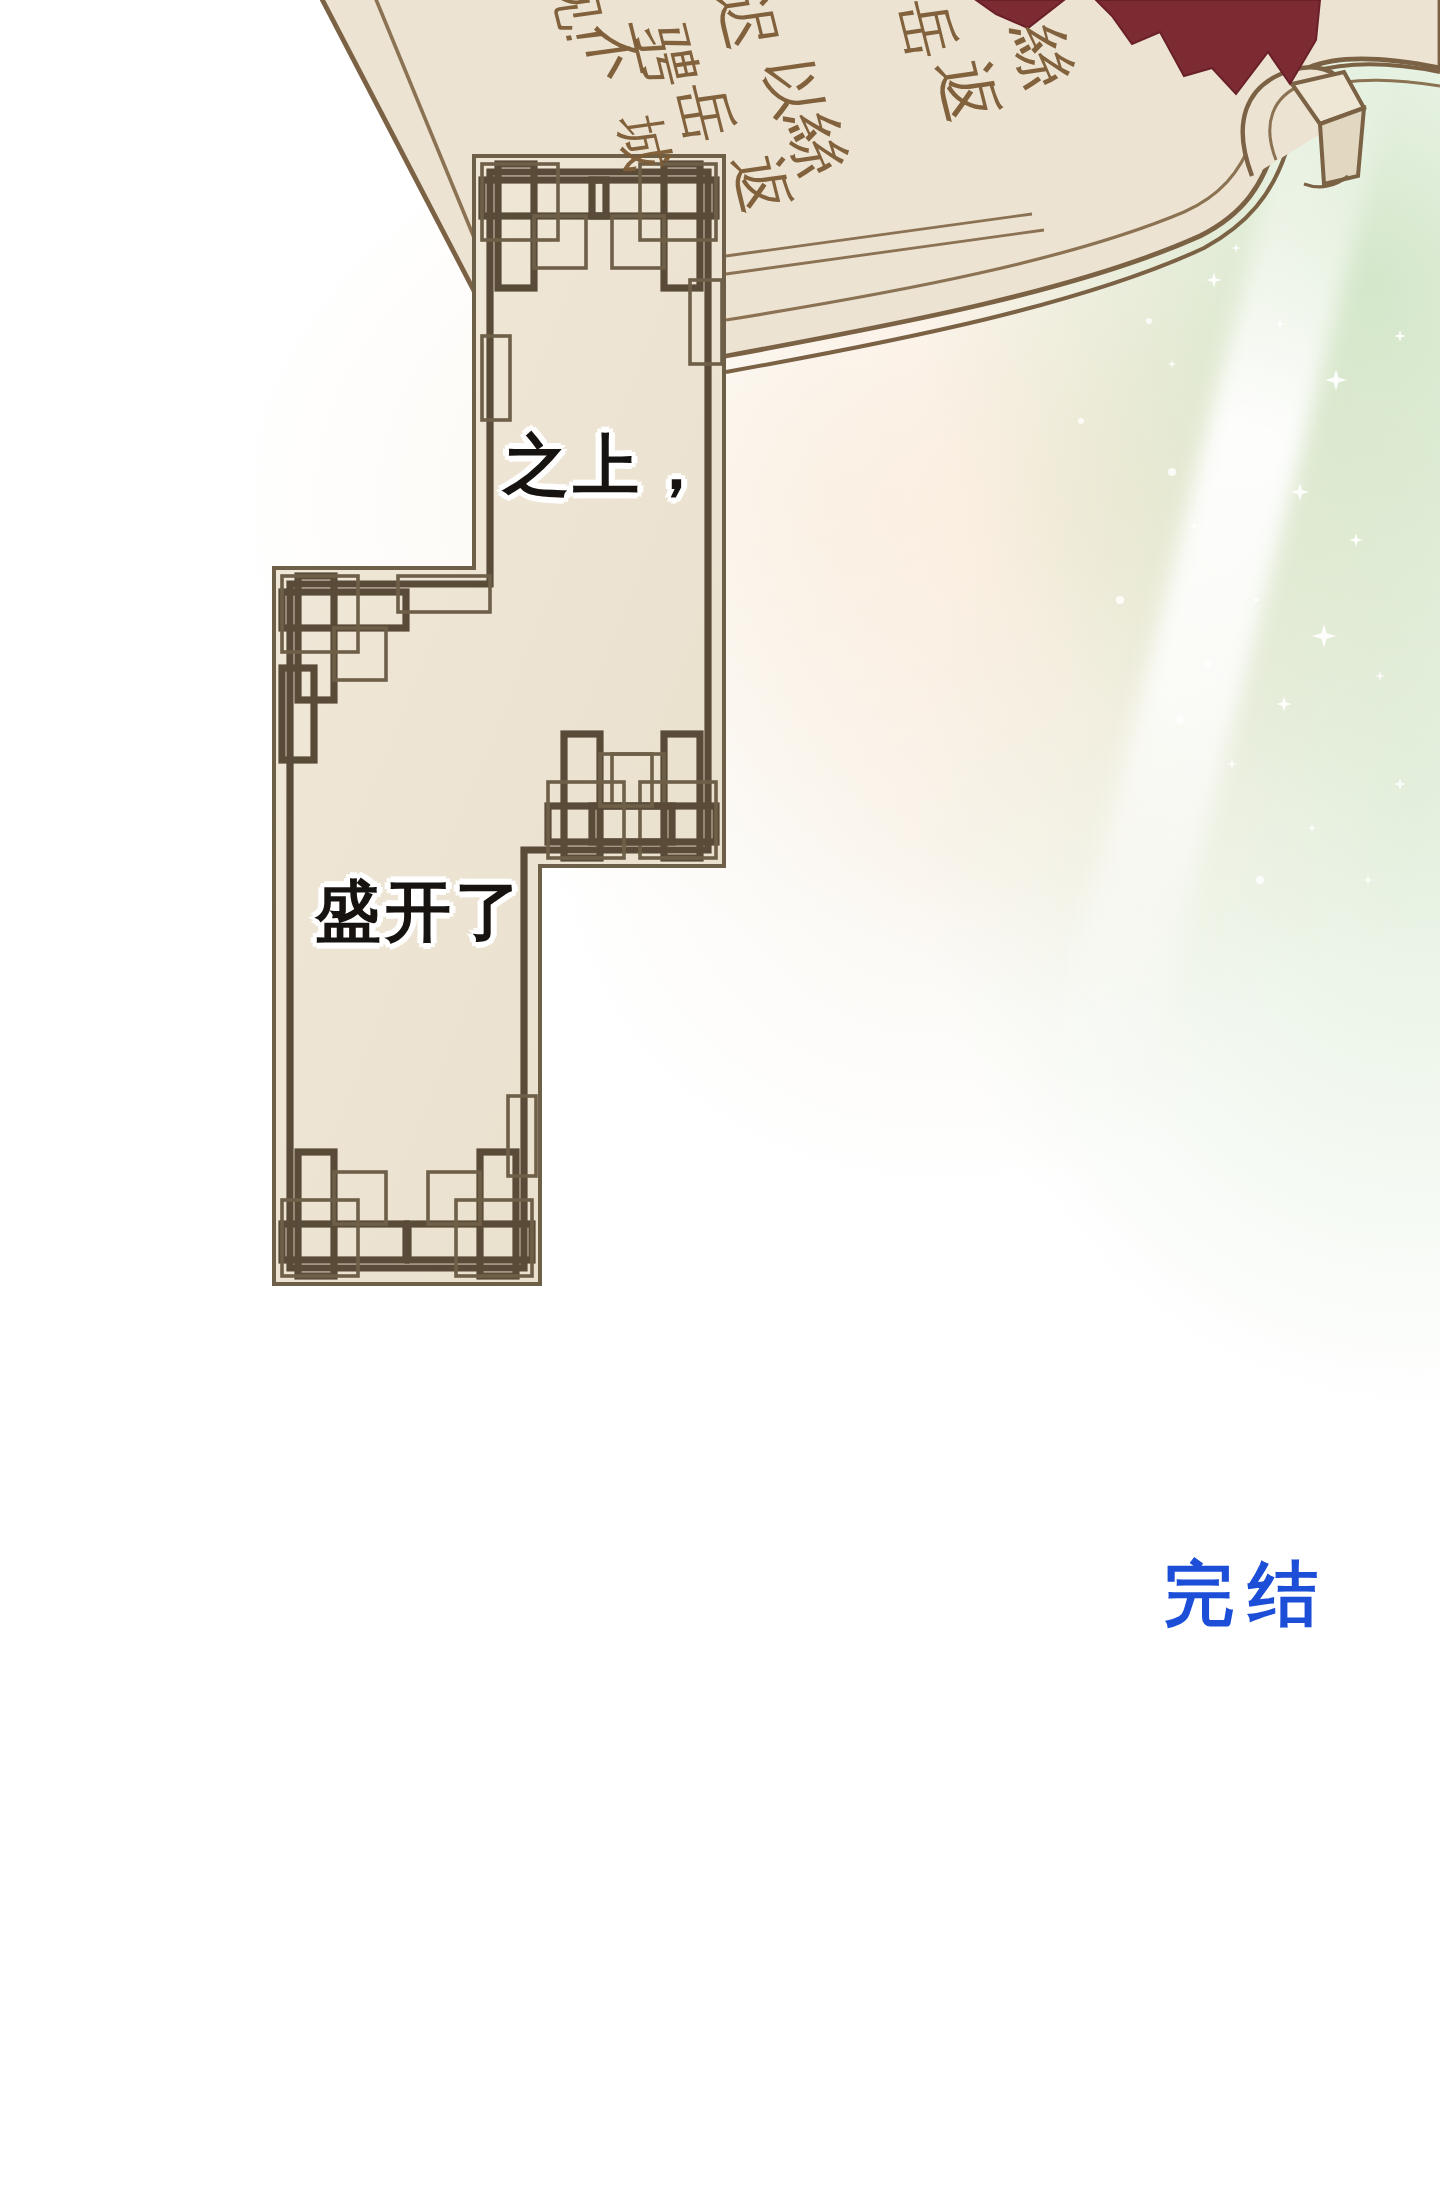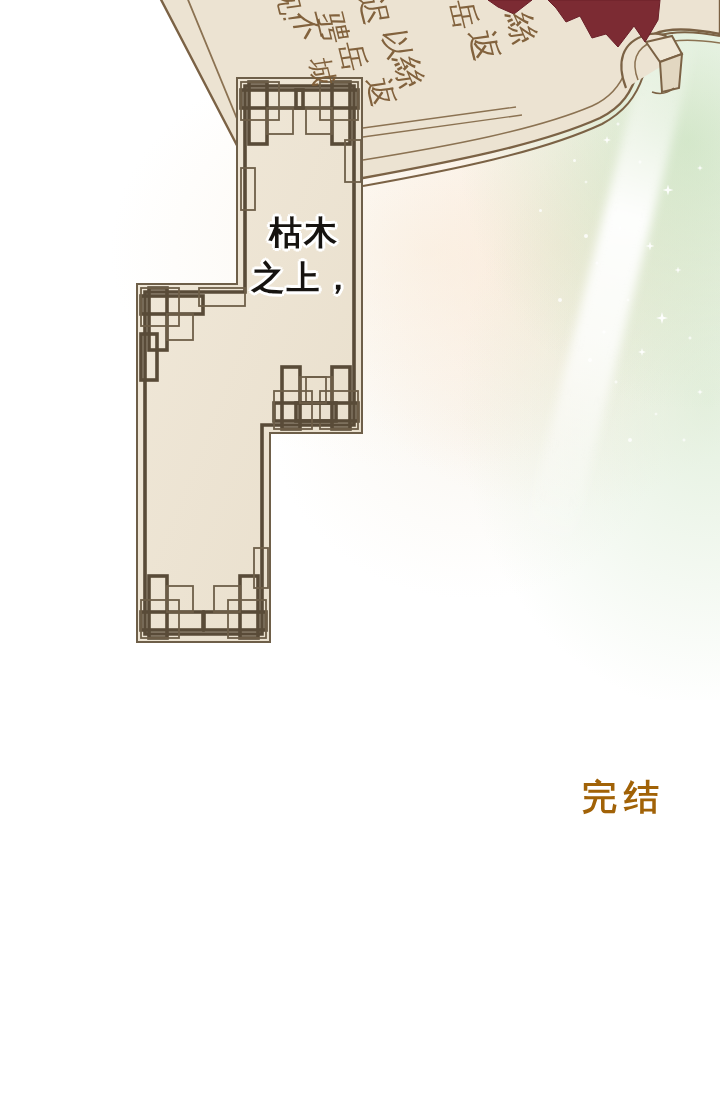--- a/index.html
+++ b/index.html
@@ -54,21 +54,21 @@
     position:absolute; text-align:center; font-weight:700; color:#161310;
     font-size:33px; line-height:45px; letter-spacing:2px;
     text-shadow:-3px 0 0 #fff, 3px 0 0 #fff, 0 -3px 0 #fff, 0 3px 0 #fff,
                 -2px -2px 0 #fff, 2px -2px 0 #fff, -2px 2px 0 #fff, 2px 2px 0 #fff;
   }
   .speech-top{ left:248px; top:210px; width:112px; }
   .speech-bottom{ left:152px; top:433px; width:116px; }
   
   .ending{
     position:absolute; left:576px; top:774px; width:96px;
-    font-size:35px; font-weight:700; letter-spacing:7px; color:#a16207;
+    font-size:35px; font-weight:700; letter-spacing:7px; color:#1d4ed8;
     text-align:center; white-space:nowrap;
     text-shadow:-2px 0 0 #fff, 2px 0 0 #fff, 0 -2px 0 #fff, 0 2px 0 #fff;
   }
 </style>
 </head>
 <body>
 
 <div class="page">
 
   <div class="bg-wash"></div>
@@ -176,21 +176,21 @@
     <span class="g5">岳</span>
     <span class="g6">城</span>
     <span class="g7">絲</span>
     <span class="g8">返</span>
     <span class="g9">岳</span>
     <span class="g10">返</span>
     <span class="g11">絲</span>
   </div>
 
   <div class="speech speech-top">
-    <div>枯木</div>
     <div>之上，</div>
   </div>
   <div class="speech speech-bottom">
+    <div>盛开了</div>
   </div>
 
   <div class="ending">完结</div>
 
 </div>
 
 </body></html>

